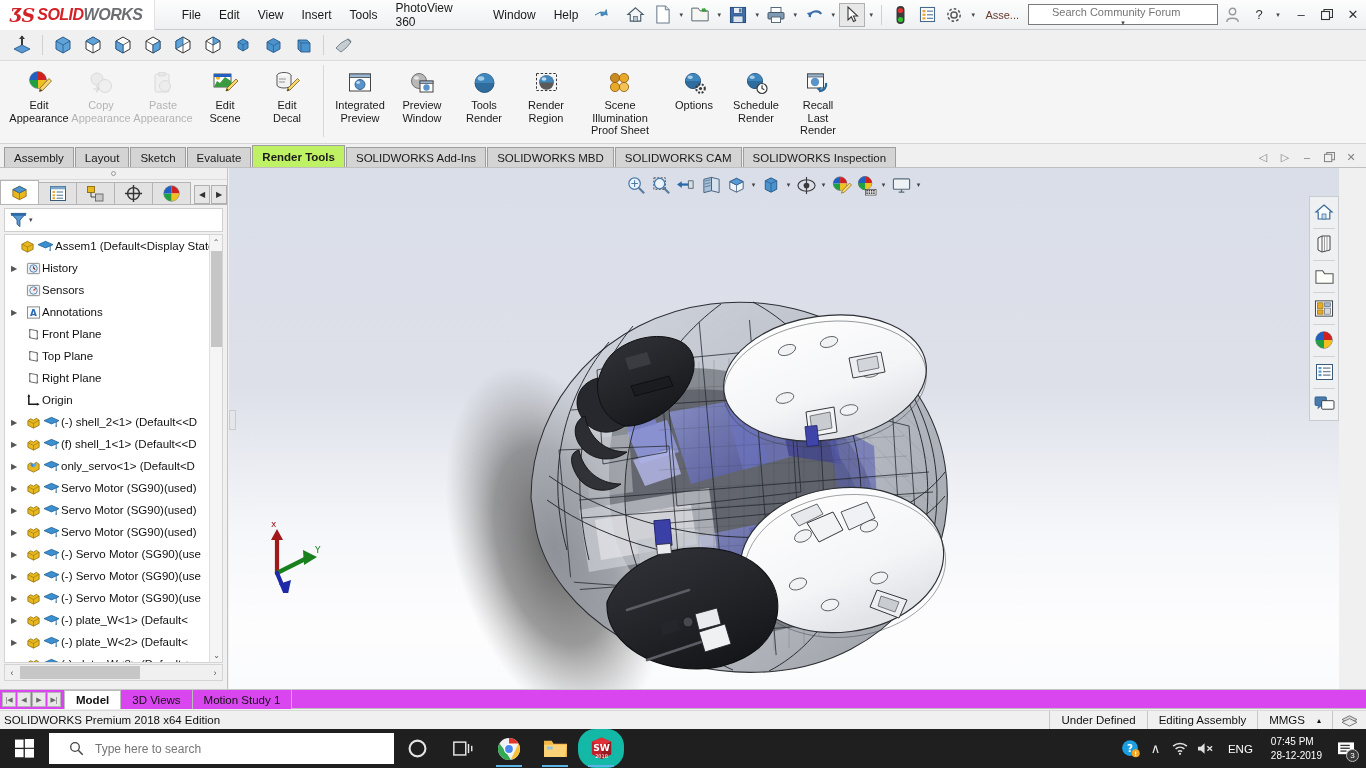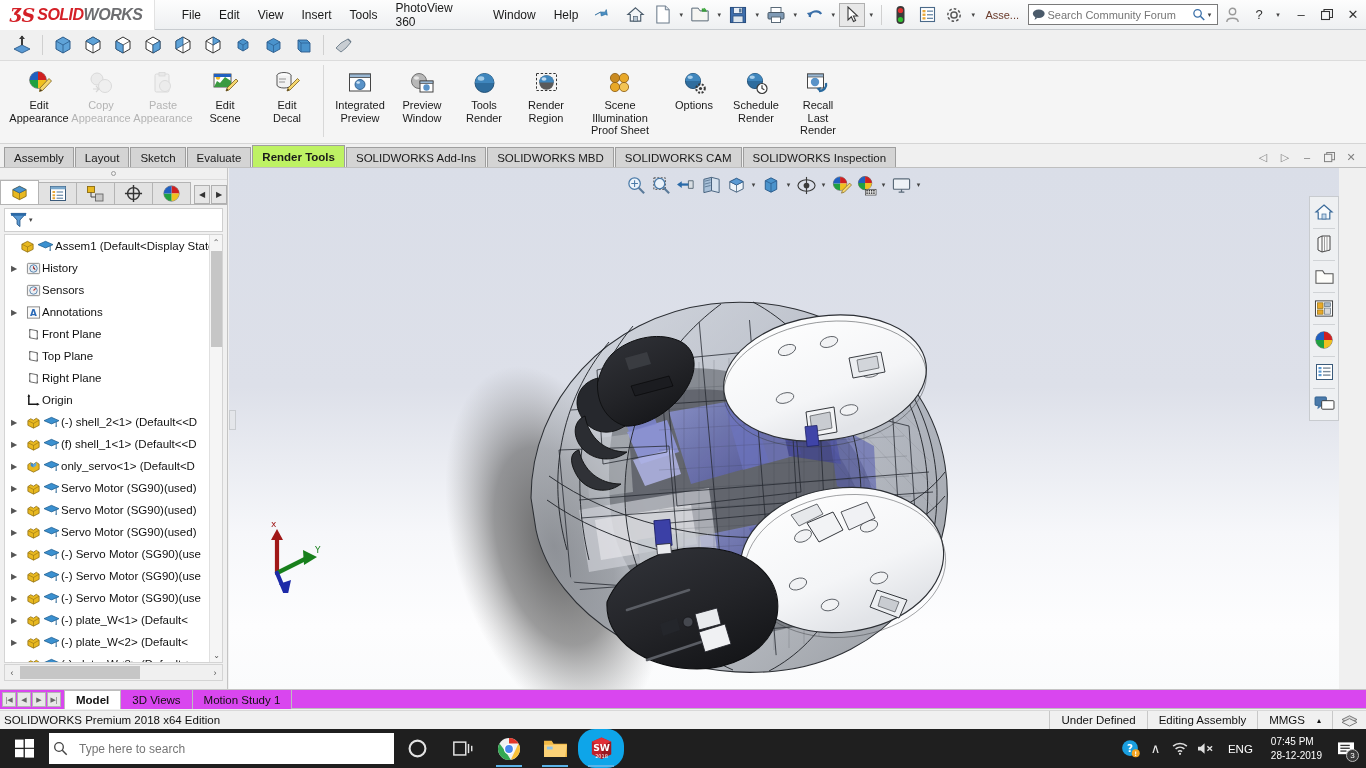--- a/index.html
+++ b/index.html
@@ -34,21 +34,21 @@
   .pin { margin-left:8px; color:#3b7fbf; font-size:14px; transform:rotate(35deg); }
 
   .tb-right { display:flex; align-items:center; margin-left:14px; gap:1px; }
   .tbtn { width:26px; height:24px; display:flex; align-items:center; justify-content:center; }
   .caret { font-size:7px; color:#444; width:10px; text-align:center; }
   .sep-v { width:1px; height:20px; background:#d0d0d0; margin:0 4px; }
   .selbox { border:1px solid #b0b0b0; background:#e8e8e8; }
   .asse { font-size:11px; color:#6a3b2b; margin:0 6px; }
   .searchbox {
     width:190px; height:21px; border:1px solid #7a7a7a; background:#fff;
-    display:flex; align-items:center; padding:0 3px; margin-left:2px;
+    display:flex; align-items:center; padding:0 3px; margin-left:2px;flex-direction:column;
   }
   .searchbox input {
     border:0; outline:0; flex:1; font-size:11px; color:#808080;
     font-family:"Liberation Sans", sans-serif; background:transparent;
   }
   .win-ctrl { display:flex; align-items:center; margin-left:4px; }
   .win-btn { width:26px; height:26px; display:flex; align-items:center; justify-content:center;
     font-size:13px; color:#333; }
 
   
@@ -190,29 +190,29 @@
     display:flex; align-items:center; }
 
   
   .taskbar {
     position:absolute; left:0; top:729px; width:1366px; height:39px;
     background:#1f1f1f; display:flex; align-items:center;
   }
   .start { width:48px; height:39px; display:flex; align-items:center; justify-content:center; }
   .tb-search {
     width:345px; height:31px; background:#fff; display:flex; align-items:center;
-    padding-left:4px; gap:9px; margin-left:1px;
+    padding-left:20px; gap:9px; margin-left:1px;
   }
   .tb-search input { border:0; outline:0; flex:1; font-size:12px; color:#444;
     font-family:"Liberation Sans", sans-serif; }
   .tb-icon { width:46px; height:39px; display:flex; align-items:center; justify-content:center;
     position:relative; }
   .tb-icon.running::after { content:''; position:absolute; bottom:1px; left:10px; width:26px;
     height:2px; background:#5cb3e8; }
-  .tb-icon.active { background:#0ea5e9;border-radius:17px; }
+  .tb-icon.active { background:#14b8a6;border-radius:17px; }
   .tray { margin-left:auto; display:flex; align-items:center; color:#fff; padding-right:4px; }
   .tray-ico { width:25px; height:39px; display:flex; align-items:center; justify-content:center;
     color:#e8e8e8; font-size:13px; }
   .tray-lang { font-size:11.5px; color:#fff; padding:0 10px; }
   .tray-clock { color:#fff; font-size:10px; text-align:left; line-height:14px; padding:0 8px; }
   .tray-notif { width:32px; height:39px; display:flex; align-items:center; justify-content:center;
     position:relative; }
   .notif-badge { position:absolute; right:3px; bottom:6px; width:13px; height:13px;
     border-radius:50%; background:#3a3a3a; border:1px solid #bbb; color:#fff;
     font-size:8px; display:flex; align-items:center; justify-content:center; }

